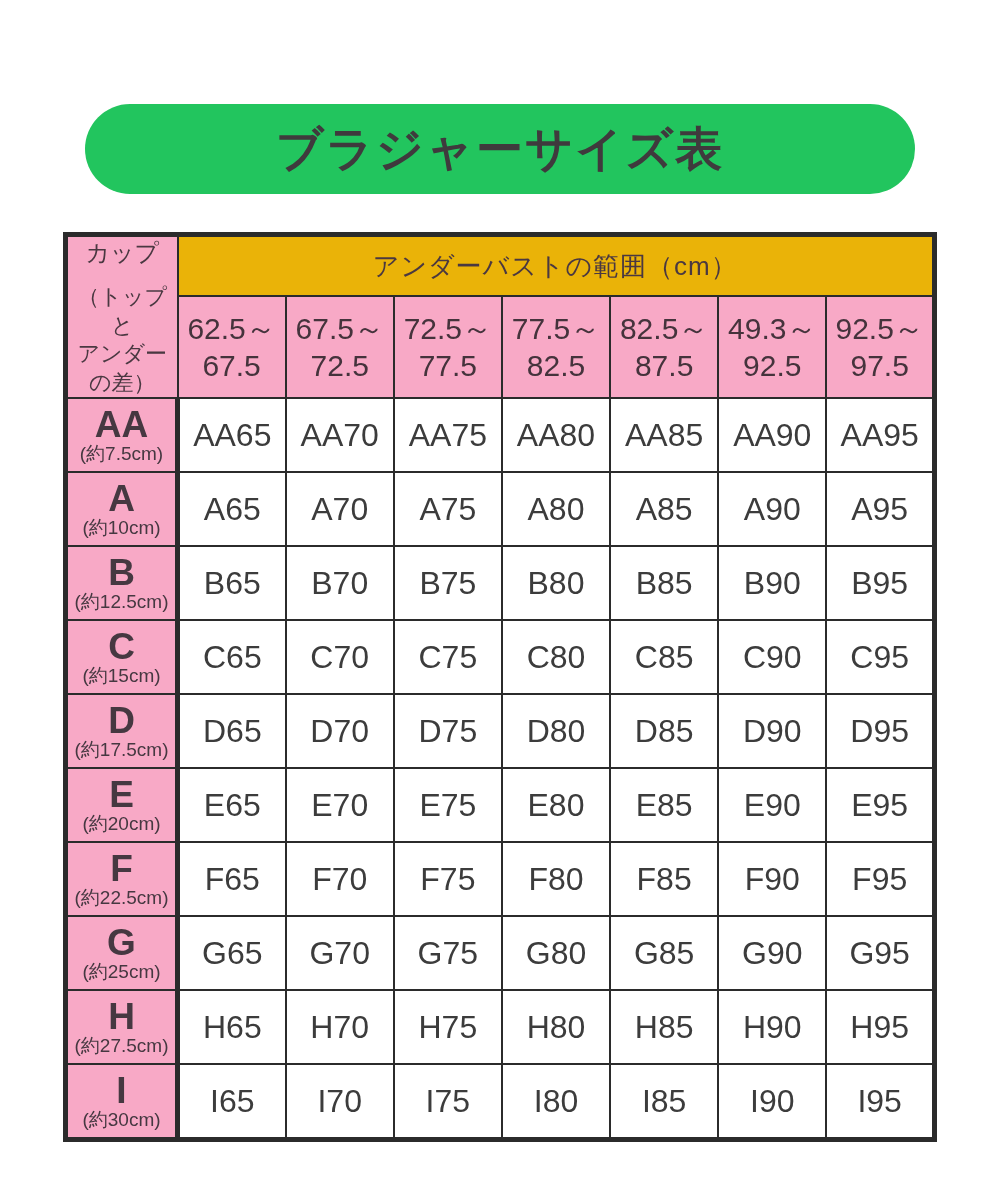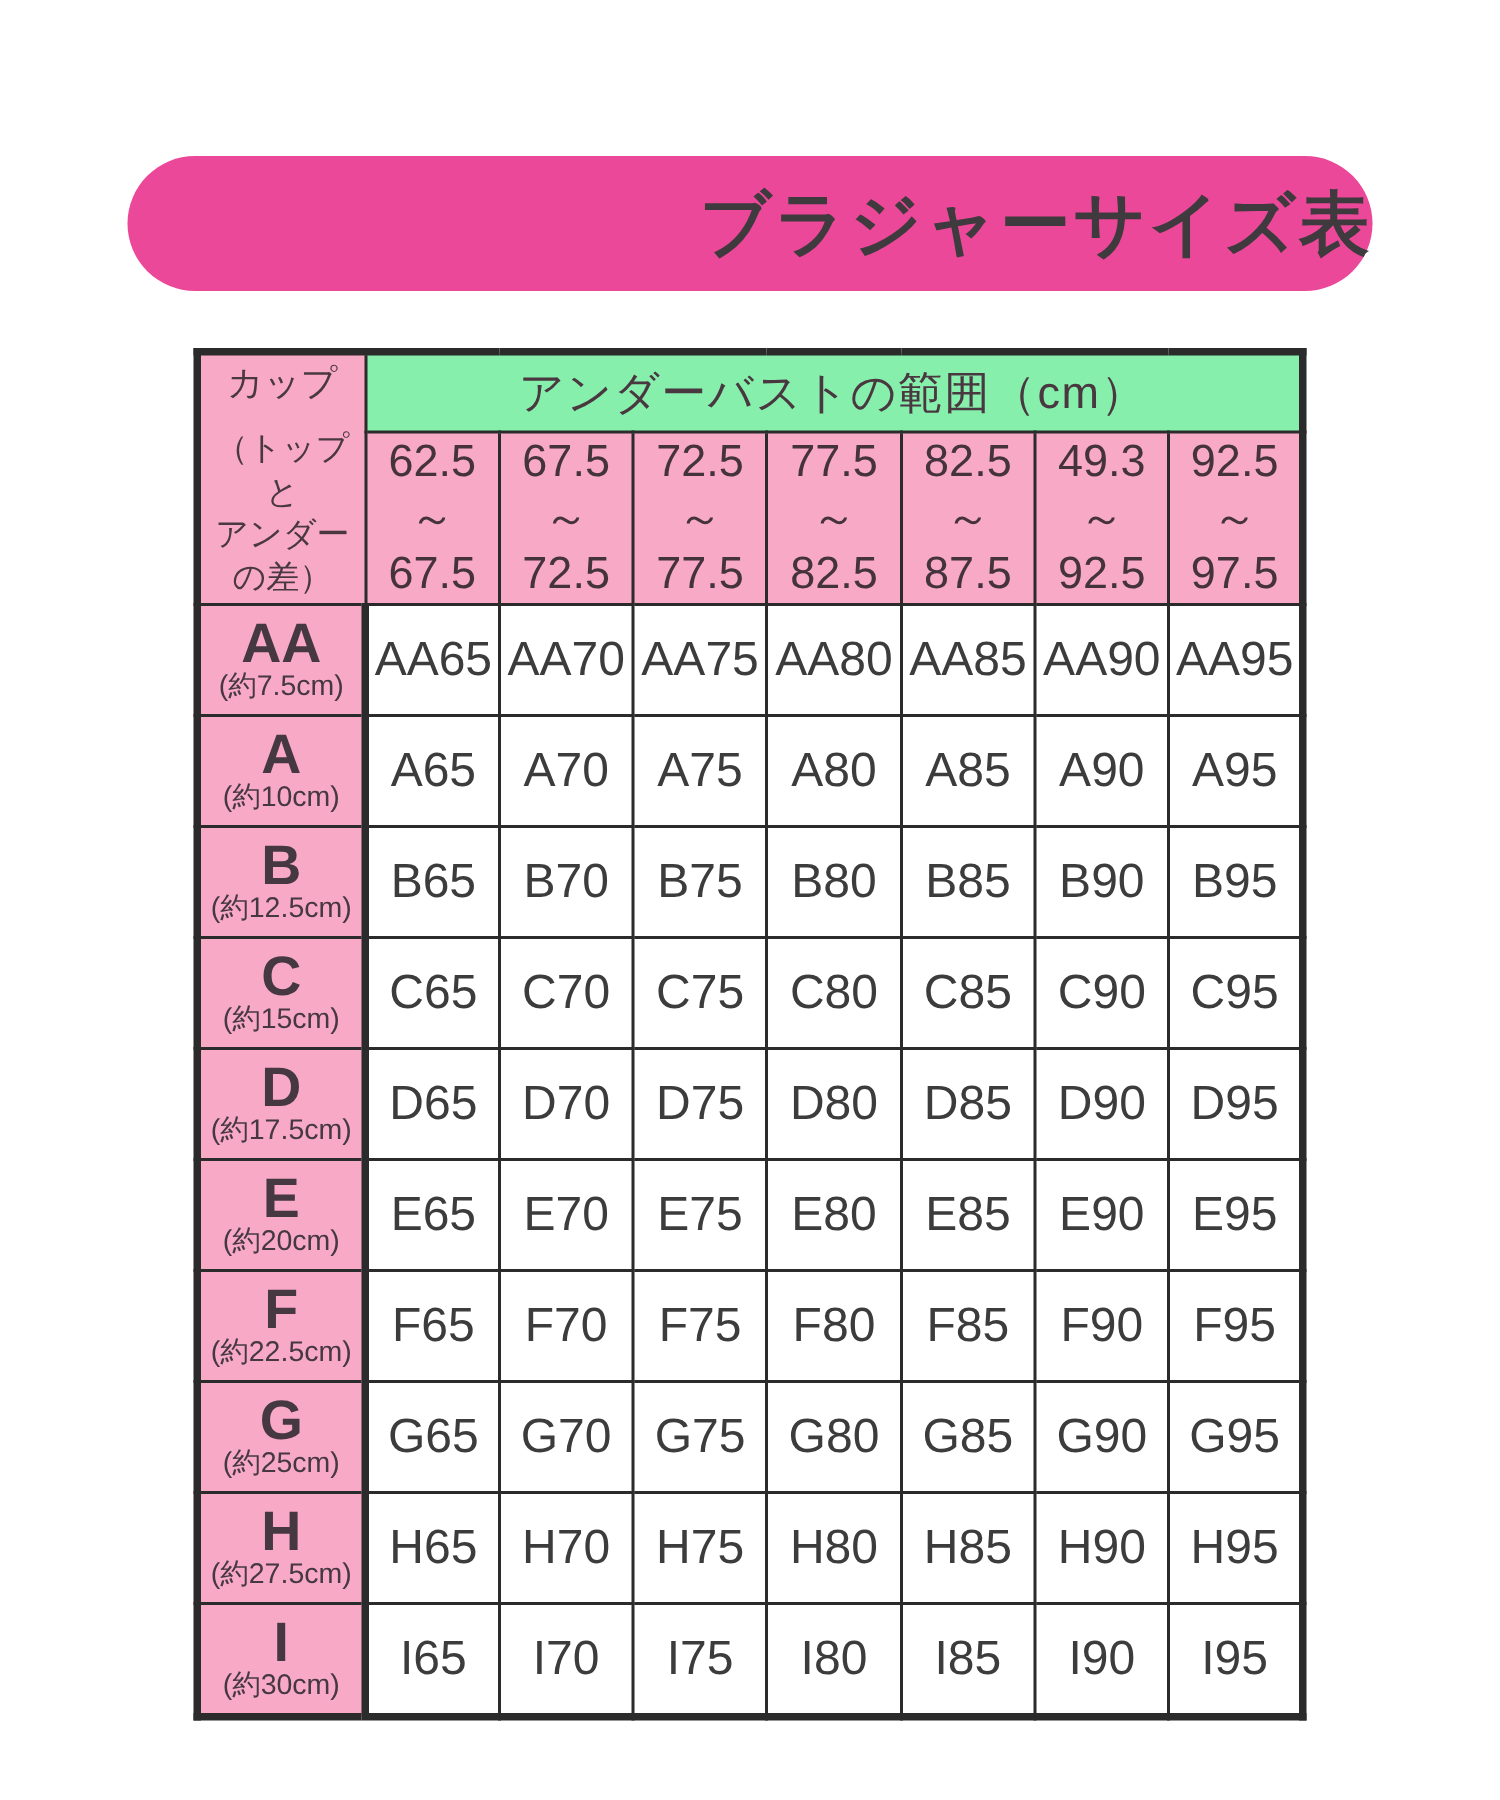--- a/index.html
+++ b/index.html
@@ -13,36 +13,36 @@
   .page {
     width: 1000px;
     height: 1200px;
     overflow: hidden;
     background: #ffffff;
   }
   .banner {
     width: 830px;
     height: 90px;
     margin: 104px auto 0 auto;
-    background: #ec4899;
+    background: #22c55e;
     border-radius: 50px;
     display: flex;
     align-items: center;
-    justify-content: flex-end;
+    justify-content: center;
   }
   .banner .title {
     font-size: 47px;
     font-weight: bold;
     color: #3F3A3D;
     letter-spacing: 2px;
   }
   table.size-table {
     border-collapse: collapse;
     table-layout: fixed;
-    width: 742px;
+    width: 874px;
     margin: 38px auto 0 auto;
     border: 5px solid #2B2B2B;
   }
   table.size-table th, table.size-table td {
     border: 2px solid #2B2B2B;
     text-align: center;
     vertical-align: middle;
     padding: 0;
     font-weight: normal;
   }
@@ -55,23 +55,23 @@
   .corner-top {
     font-size: 24px;
     margin-bottom: 14px;
   }
   .corner-rest {
     font-size: 22px;
     line-height: 1.3;
     text-align: center;
   }
   th.band-th {
-    background: #86efac;
+    background: #eab308;
     height: 50px;
-    font-size: 30px;
+    font-size: 26px;
     color: #4A3841;
     letter-spacing: 1px;
   }
   th.range-th {
     background: #F8A9C6;
     height: 86px;
     font-size: 30px;
     color: #45333C;
     line-height: 1.25;
     border-bottom-width: 4px;

